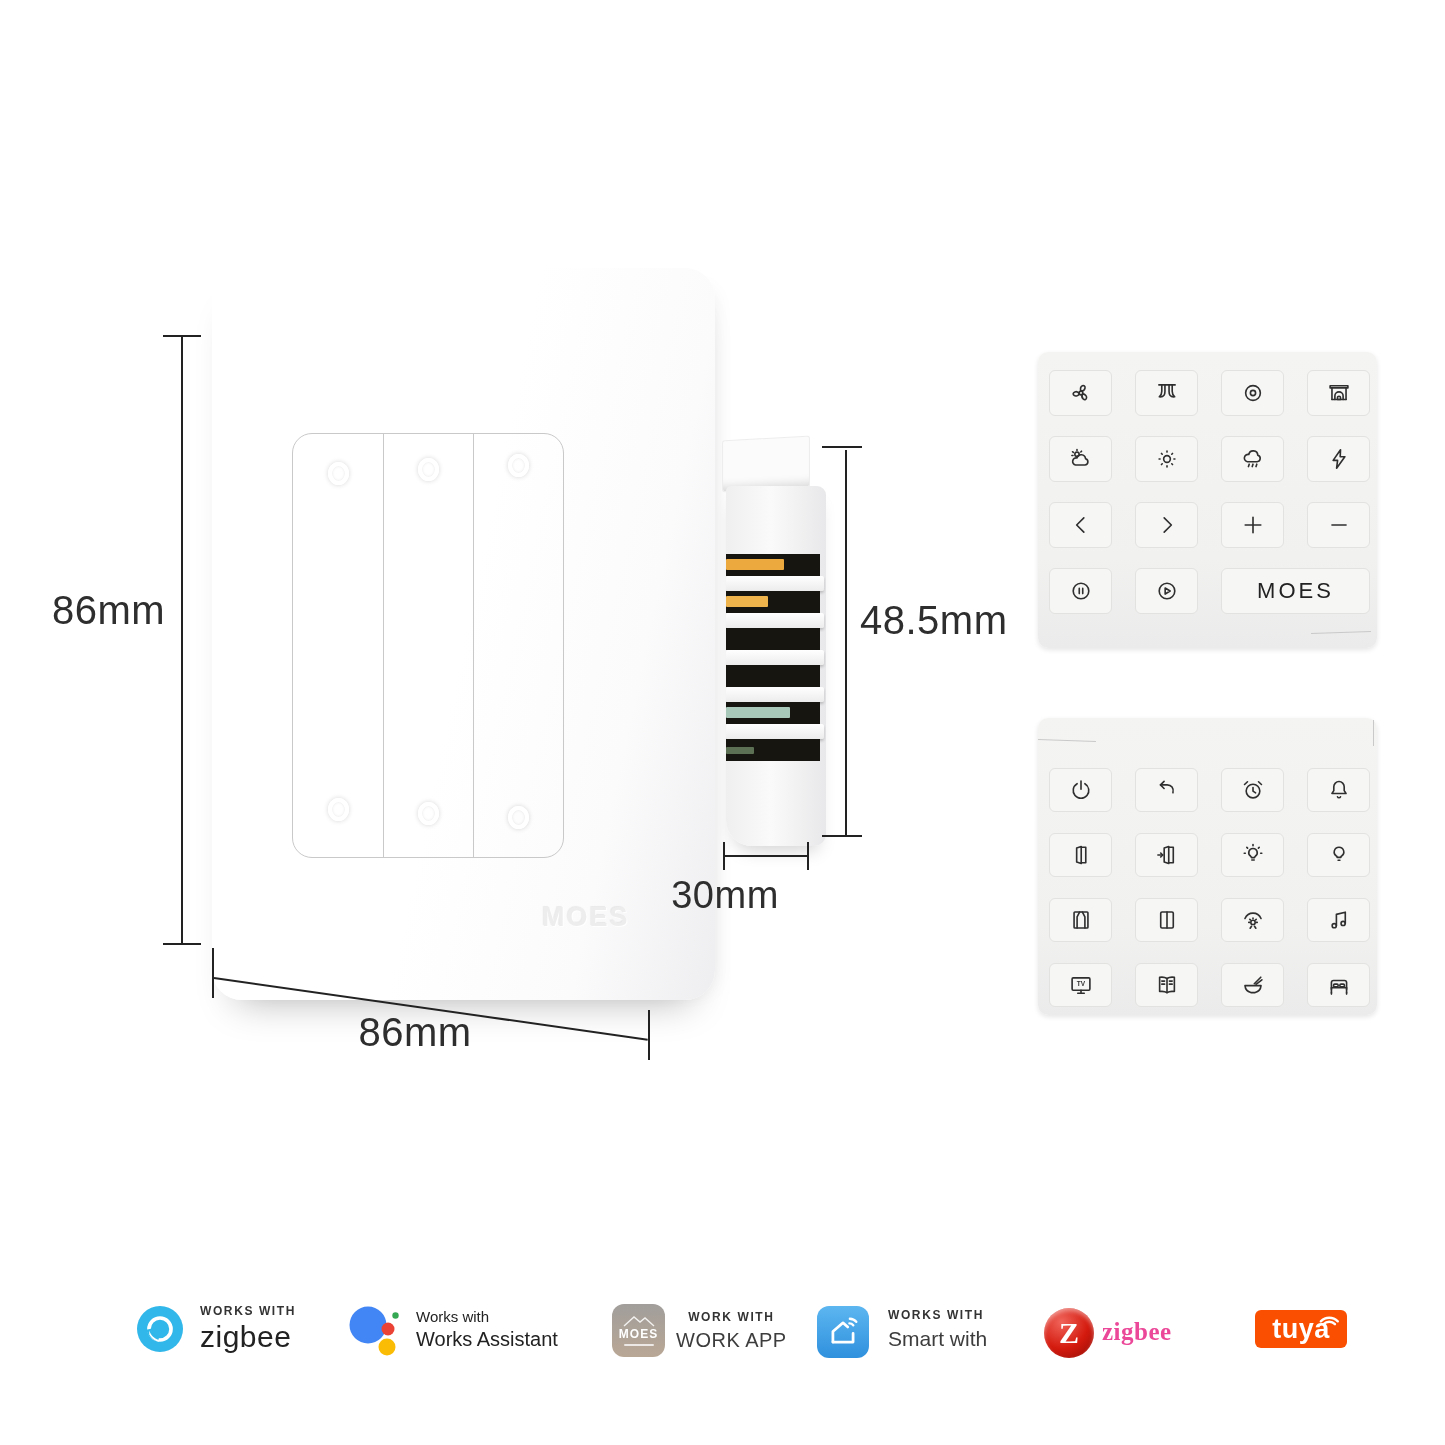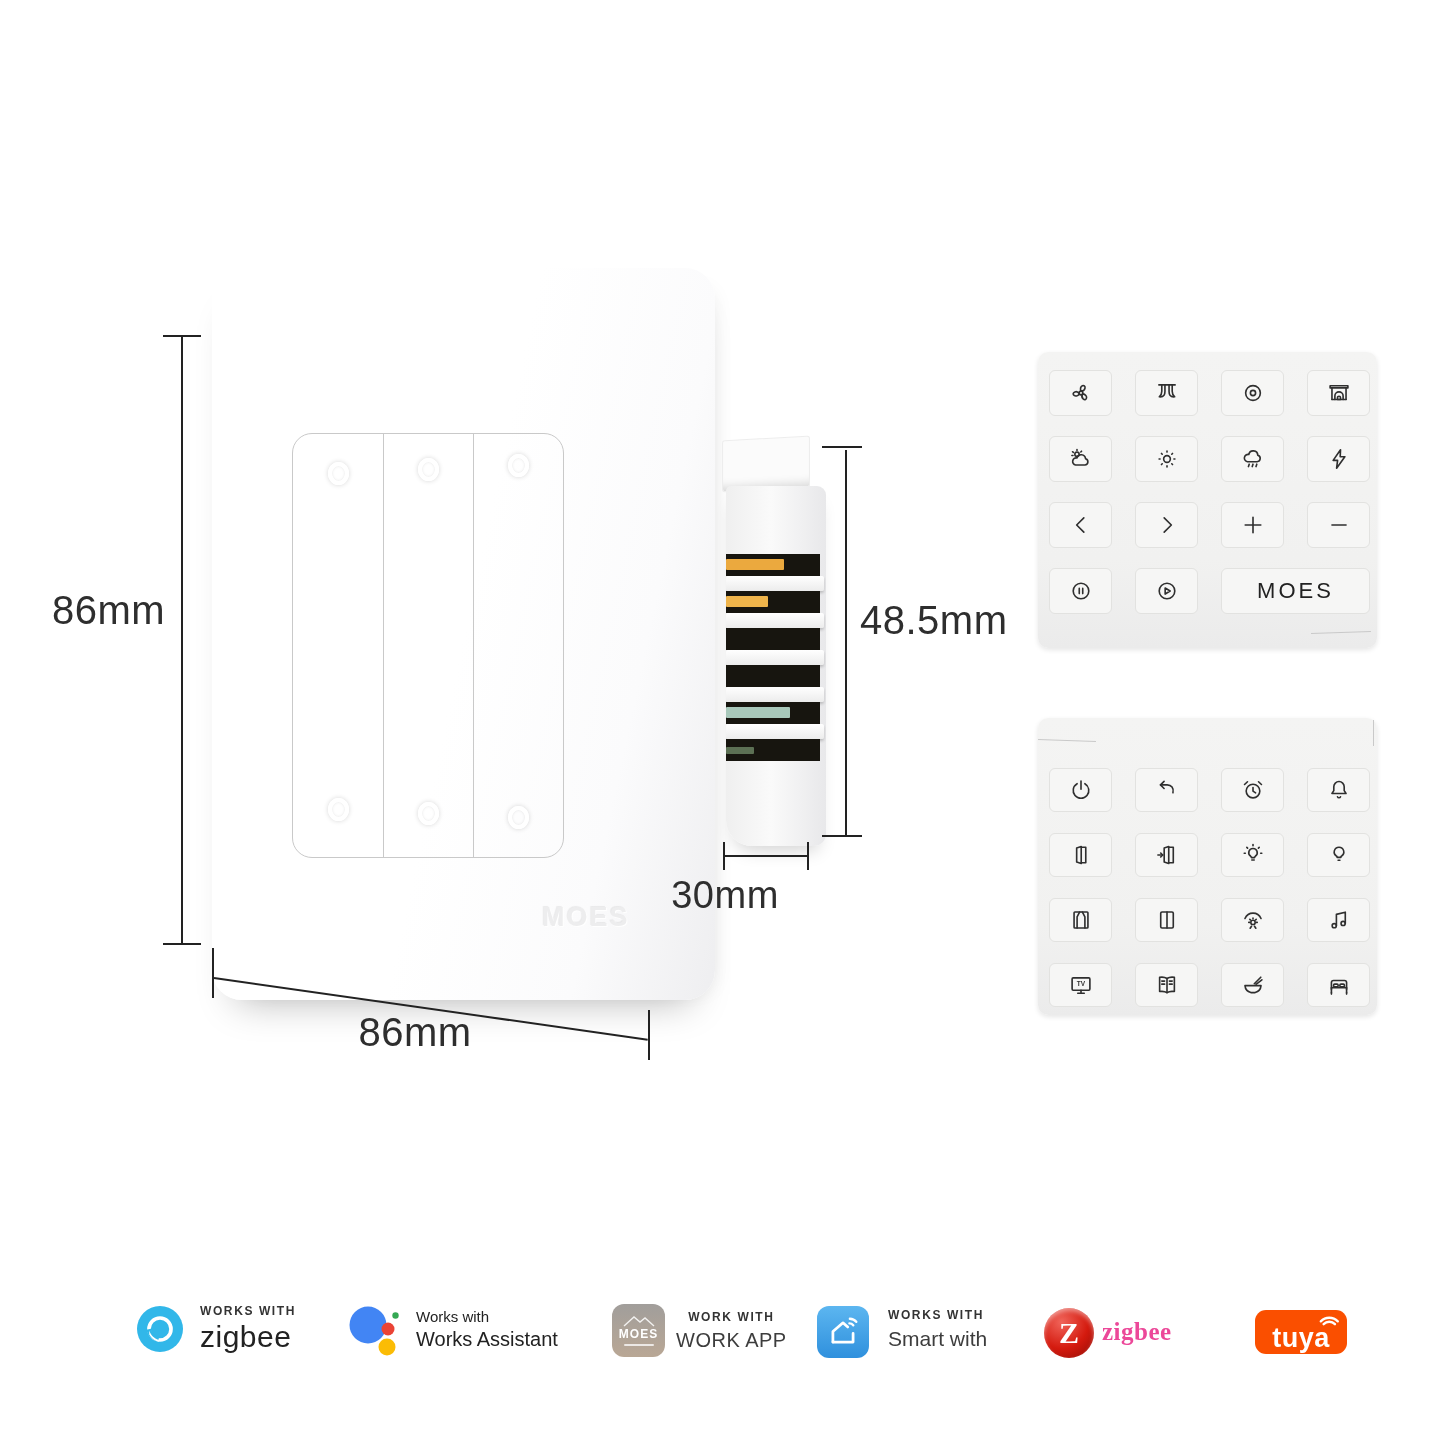--- a/index.html
+++ b/index.html
@@ -63,22 +63,22 @@
   .app-icon{border-radius:12px;display:flex;flex-direction:column;align-items:center;justify-content:center;}
   .moes-app-box{width:53px;height:53px;background:linear-gradient(180deg,#a19e9b,#b9a795);}
   .moes-app-text{color:#fff;font-size:12px;font-weight:bold;letter-spacing:1px;}
   .moes-app-sub{width:30px;height:2px;background:rgba(255,255,255,.75);margin-top:3px;border-radius:1px;}
   .smart-life-box{width:52px;height:52px;background:linear-gradient(180deg,#5cb6f0,#2f90dd);}
   .zigbee-circle{width:50px;height:50px;border-radius:50%;
                  background:radial-gradient(circle at 35% 28%,#f0645a 0%,#d41a0e 55%,#8f0c05 100%);
                  display:flex;align-items:center;justify-content:center;
                  box-shadow:inset 0 3px 4px rgba(255,255,255,.45);}
   .zigbee-z{color:#fff;font-size:30px;font-weight:bold;font-family:"Liberation Serif",serif;}
-  .tuya-box{width:92px;height:44px;background:#fa4f00;border-radius:11px;position:relative;
-            display:flex;align-items:flex-end;justify-content:center;}
+  .tuya-box{width:92px;height:38px;background:#fa4f00;border-radius:6px;position:relative;
+            display:flex;align-items:flex-start;justify-content:center;}
   .tuya-word{color:#fff;font-size:27px;font-weight:bold;letter-spacing:0.5px;margin-top:4px;}
 </style>
 </head>
 <body>
 
 <div class="canvas">
 
   <div class="dim-line" style="left:163px;top:335px;width:38px;height:2px;"></div>
   <div class="dim-line" style="left:181px;top:335px;width:2px;height:610px;"></div>
   <div class="dim-line" style="left:163px;top:943px;width:38px;height:2px;"></div>

